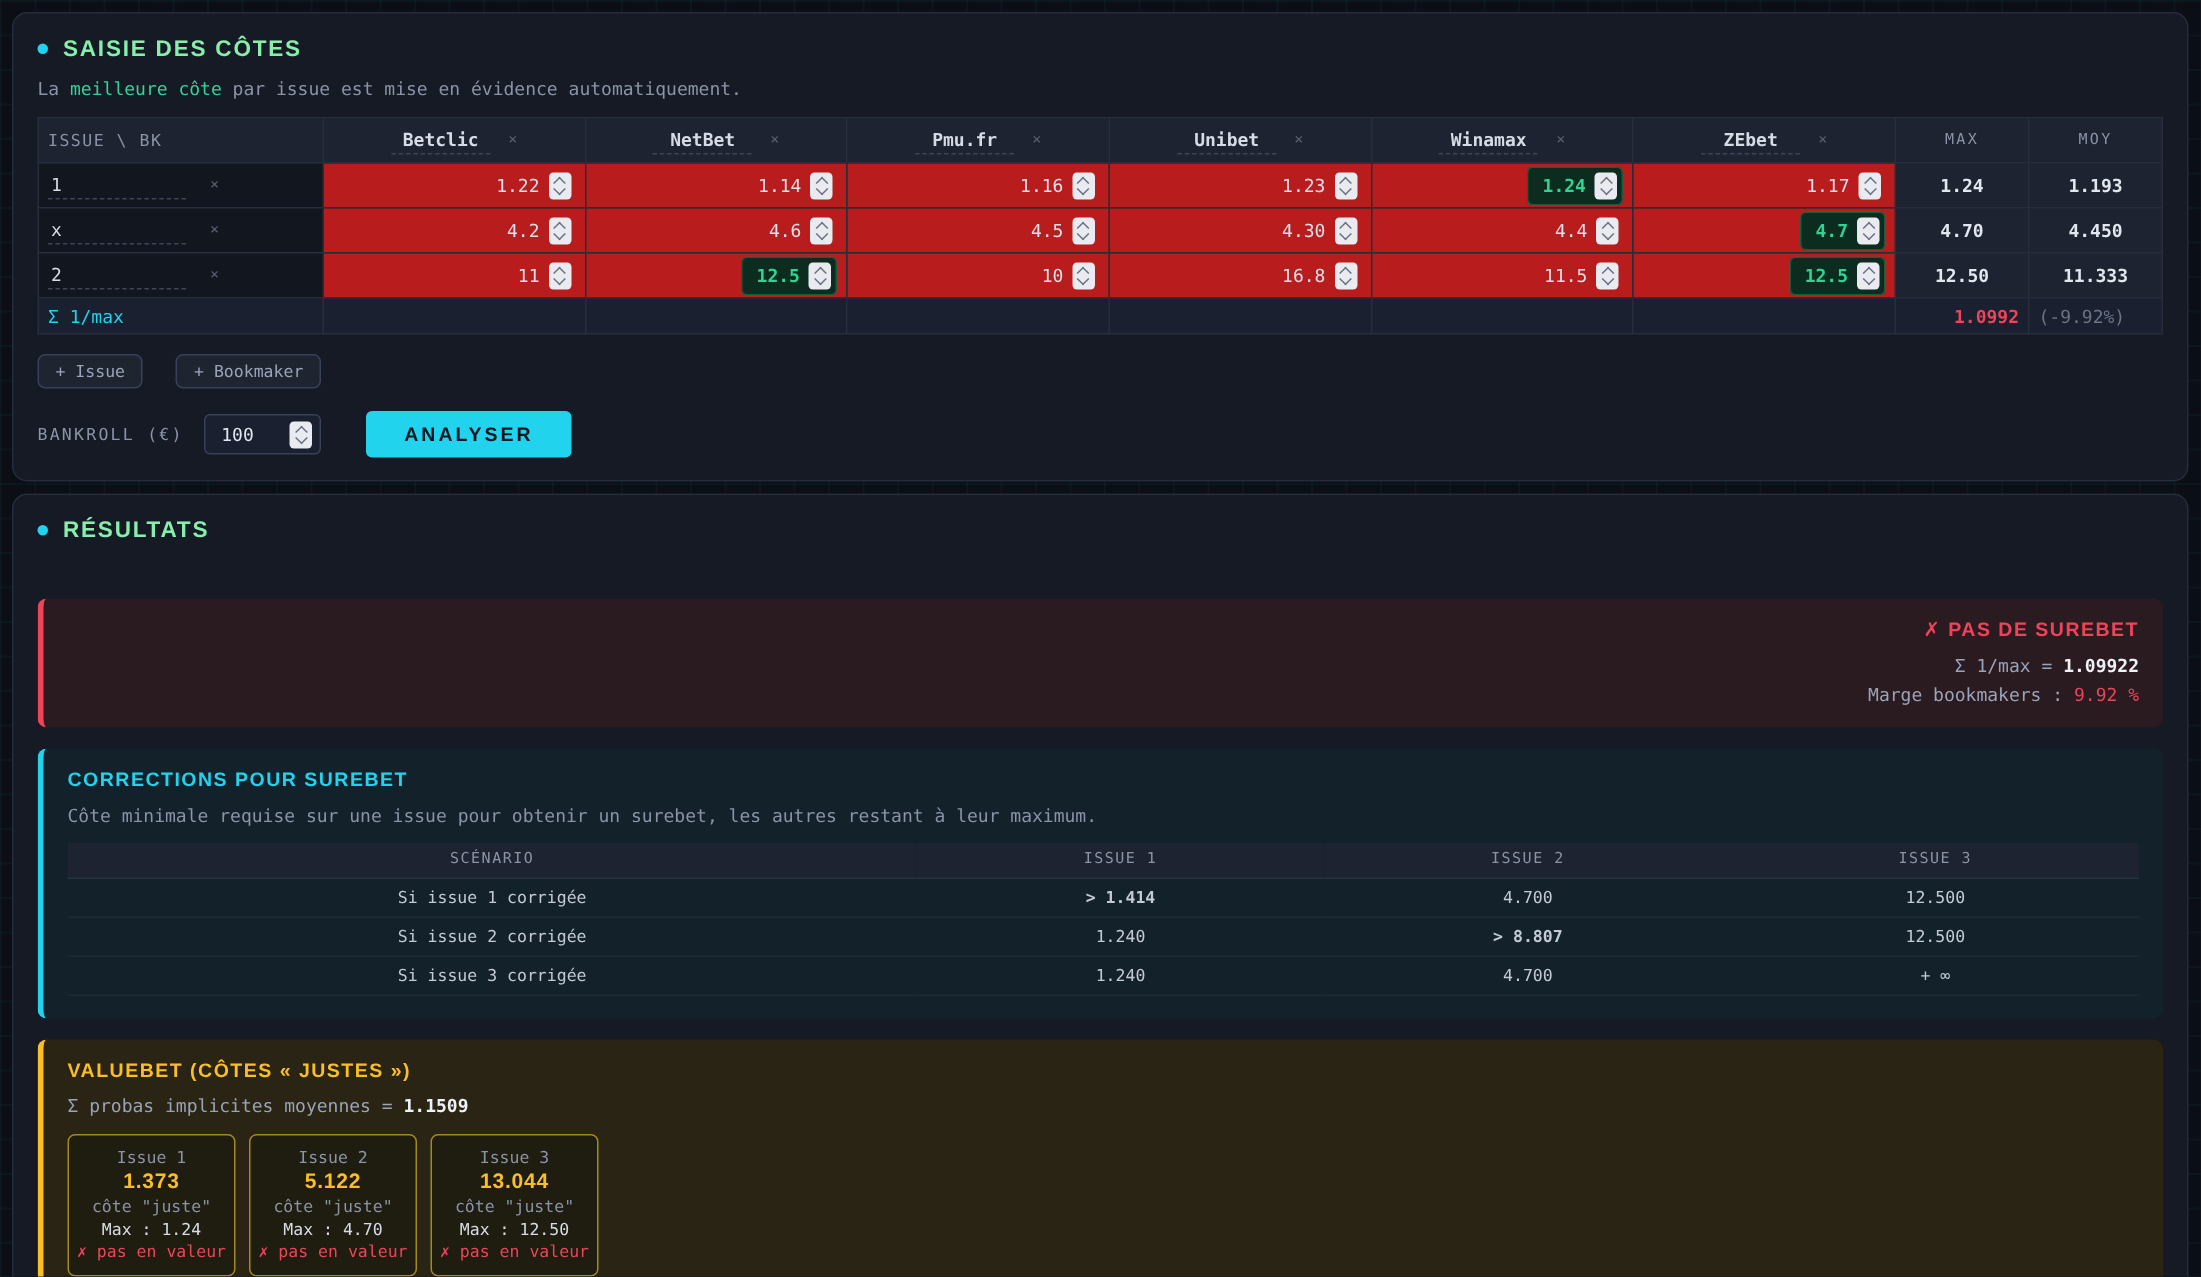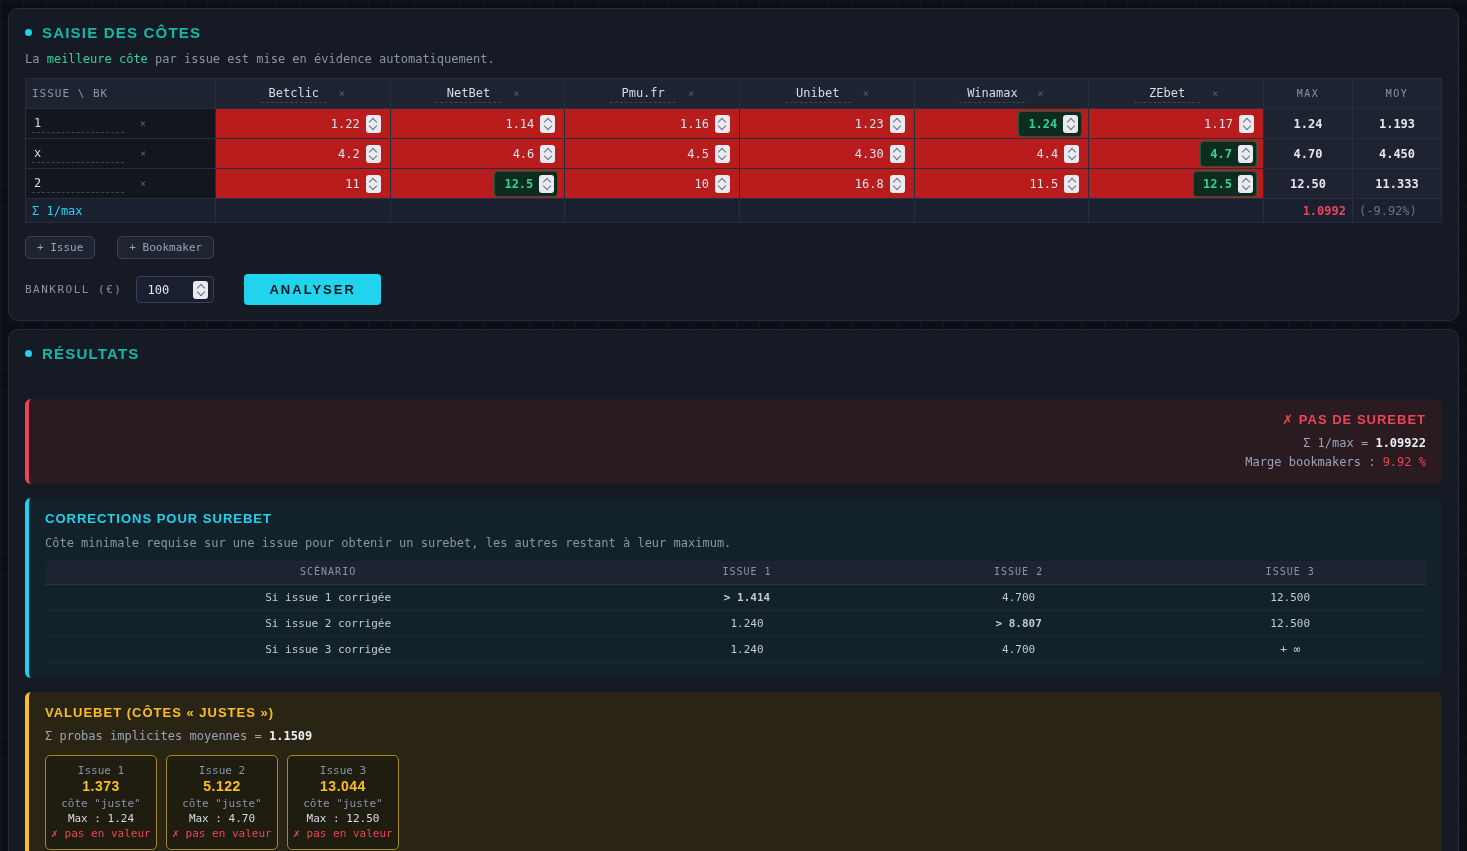--- a/index.html
+++ b/index.html
@@ -18,37 +18,37 @@
     margin:8px;
     background:#151a25;
     border:1px solid #252c3b;
     border-radius:10px;
     padding:15px 16px;
   }
   .section-title {
     display:flex; align-items:center; gap:10px;
     font-family:"Liberation Sans","DejaVu Sans",sans-serif;
     font-weight:800; font-size:15px; letter-spacing:1.2px;
-    color:#14b8a6;
+    color:#86efac;
   }
   .bullet { width:7px; height:7px; border-radius:50%; background:#22d3ee; flex:none; }
   .subtitle { margin-top:11px; color:#8b93a7; }
   .green-hl { color:#34d399; }
 
   
   table.odds { width:100%; border-collapse:collapse; margin-top:12px; table-layout:fixed; }
   table.odds th, table.odds td { border:1px solid #262d3d; height:30px; padding:0 6px; }
   table.odds col.c-issue { width:190px; }
   table.odds col.c-mm { width:89px; }
   thead th { background:#1d2330; font-weight:normal; }
   th.corner { color:#8b93a7; font-size:11px; letter-spacing:1px; text-align:left; padding-left:10px; }
   th.mm-h { color:#8b93a7; font-size:10px; letter-spacing:1.5px; }
   .bk-wrap { display:flex; align-items:center; justify-content:center; gap:12px; }
   .dashed-input { border-bottom:1px dashed #3c4456; padding:1px 2px 2px; color:#d6dbe6; }
-  .bk-name { min-width:66px; text-align:center; }
+  .bk-name { min-width:66px; text-align:center;font-weight:bold; }
   .remove { color:#596074; font-size:10px; cursor:pointer; }
   td.odds-cell { background:#b91c1c; text-align:right; }
   th.issue-cell { background:#12161f; text-align:left; padding-left:10px; font-weight:normal; }
   .issue-wrap { display:flex; align-items:center; gap:16px; }
   .issue-name { min-width:92px; text-align:left; }
   .odds-box { display:inline-flex; align-items:center; gap:6px; padding:3px 3px 3px 9px; border-radius:4px; }
   .odds-box .val { color:#dde1e9; }
   .odds-box.best { background:#0d2c20; border:1px solid rgba(46,212,146,0.28); }
   .odds-box.best .val { color:#2fd492; font-weight:bold; }
   .spinner { position:relative; width:15px; height:18px; background:#e9ebf0; border-radius:3px; flex:none; cursor:pointer; }

